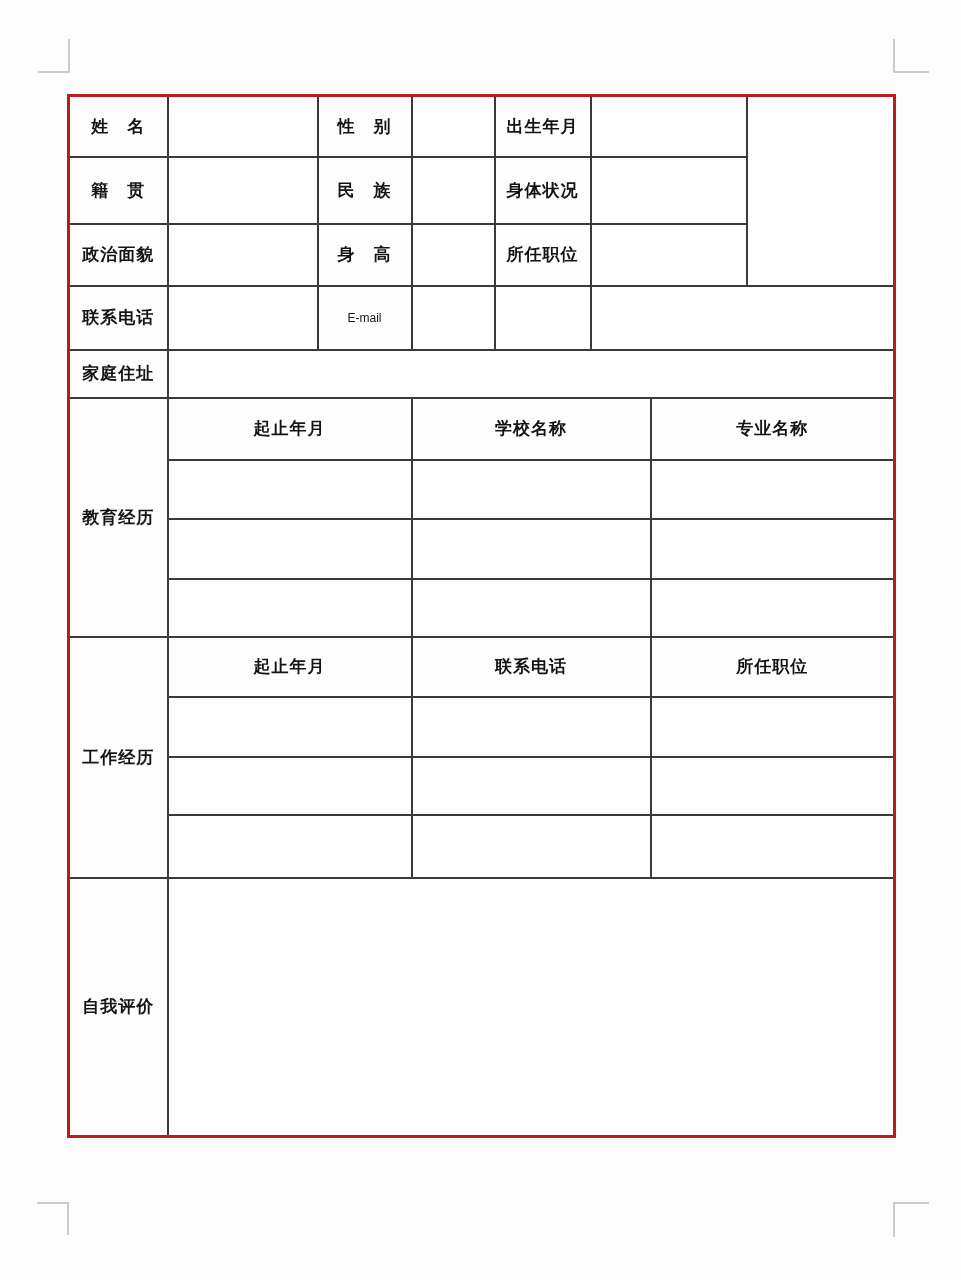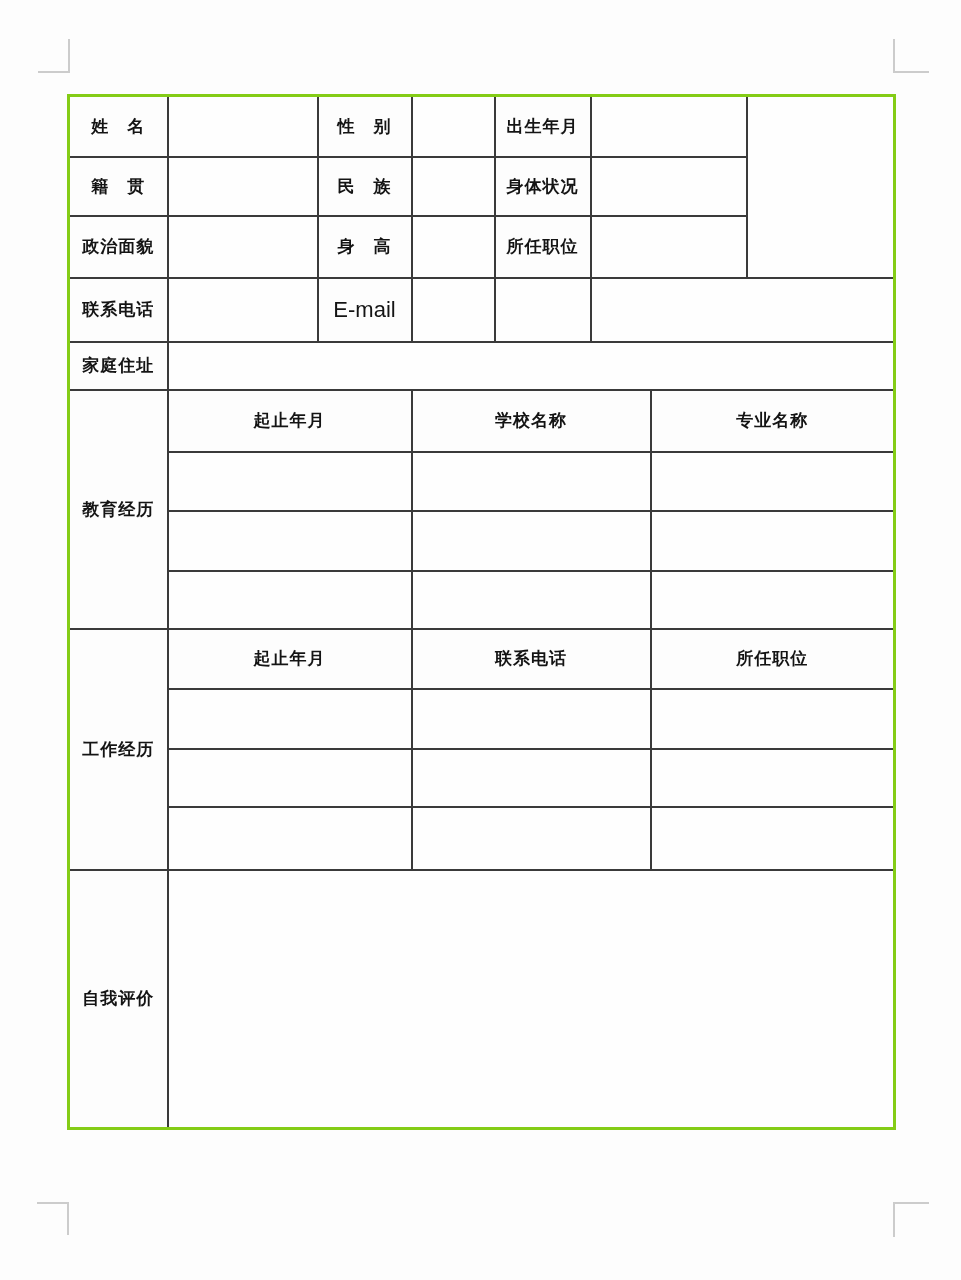--- a/index.html
+++ b/index.html
@@ -26,38 +26,38 @@
   .crop-mark.bl { left: 37px; top: 1202px; border-right: 2px solid #cccccc; border-top: 2px solid #cccccc; height: 31px; }
   .crop-mark.br { left: 893px; top: 1202px; border-left: 2px solid #cccccc; border-top: 2px solid #cccccc; width: 34px; height: 33px; }
 
   table.resume {
     position: absolute;
     left: 67px;
     top: 94px;
     width: 827px;
     border-collapse: collapse;
     table-layout: fixed;
-    border: 3px solid #84cc16;
+    border: 3px solid #b91c1c;
   }
   table.resume td {
     border: 2px solid #3a3a3a;
     padding: 0;
     text-align: center;
     vertical-align: middle;
     overflow: hidden;
   }
   .lbl {
     font-weight: bold;
     font-size: 17px;
     color: #141414;
     letter-spacing: 1px;
   }
   .lbl-en {
     font-weight: normal;
-    font-size: 22px;
+    font-size: 12px;
     color: #141414;
   }
   .val { background: #fefefe; }
 </style>
 </head>
 <body>
 
 <div class="page">
 
   <div class="crop-mark tl"></div>
@@ -81,21 +81,21 @@
         <tr style="height:61px">
       <td class="lbl">姓　名</td>
       <td class="val"></td>
       <td class="lbl">性　别</td>
       <td class="val"></td>
       <td class="lbl">出生年月</td>
       <td class="val" colspan="2"></td>
       <td class="val" rowspan="3"></td>
     </tr>
 
-    <tr style="height:59px">
+    <tr style="height:67px">
       <td class="lbl">籍　贯</td>
       <td class="val"></td>
       <td class="lbl">民　族</td>
       <td class="val"></td>
       <td class="lbl">身体状况</td>
       <td class="val" colspan="2"></td>
     </tr>
 
     <tr style="height:62px">
       <td class="lbl">政治面貌</td>

